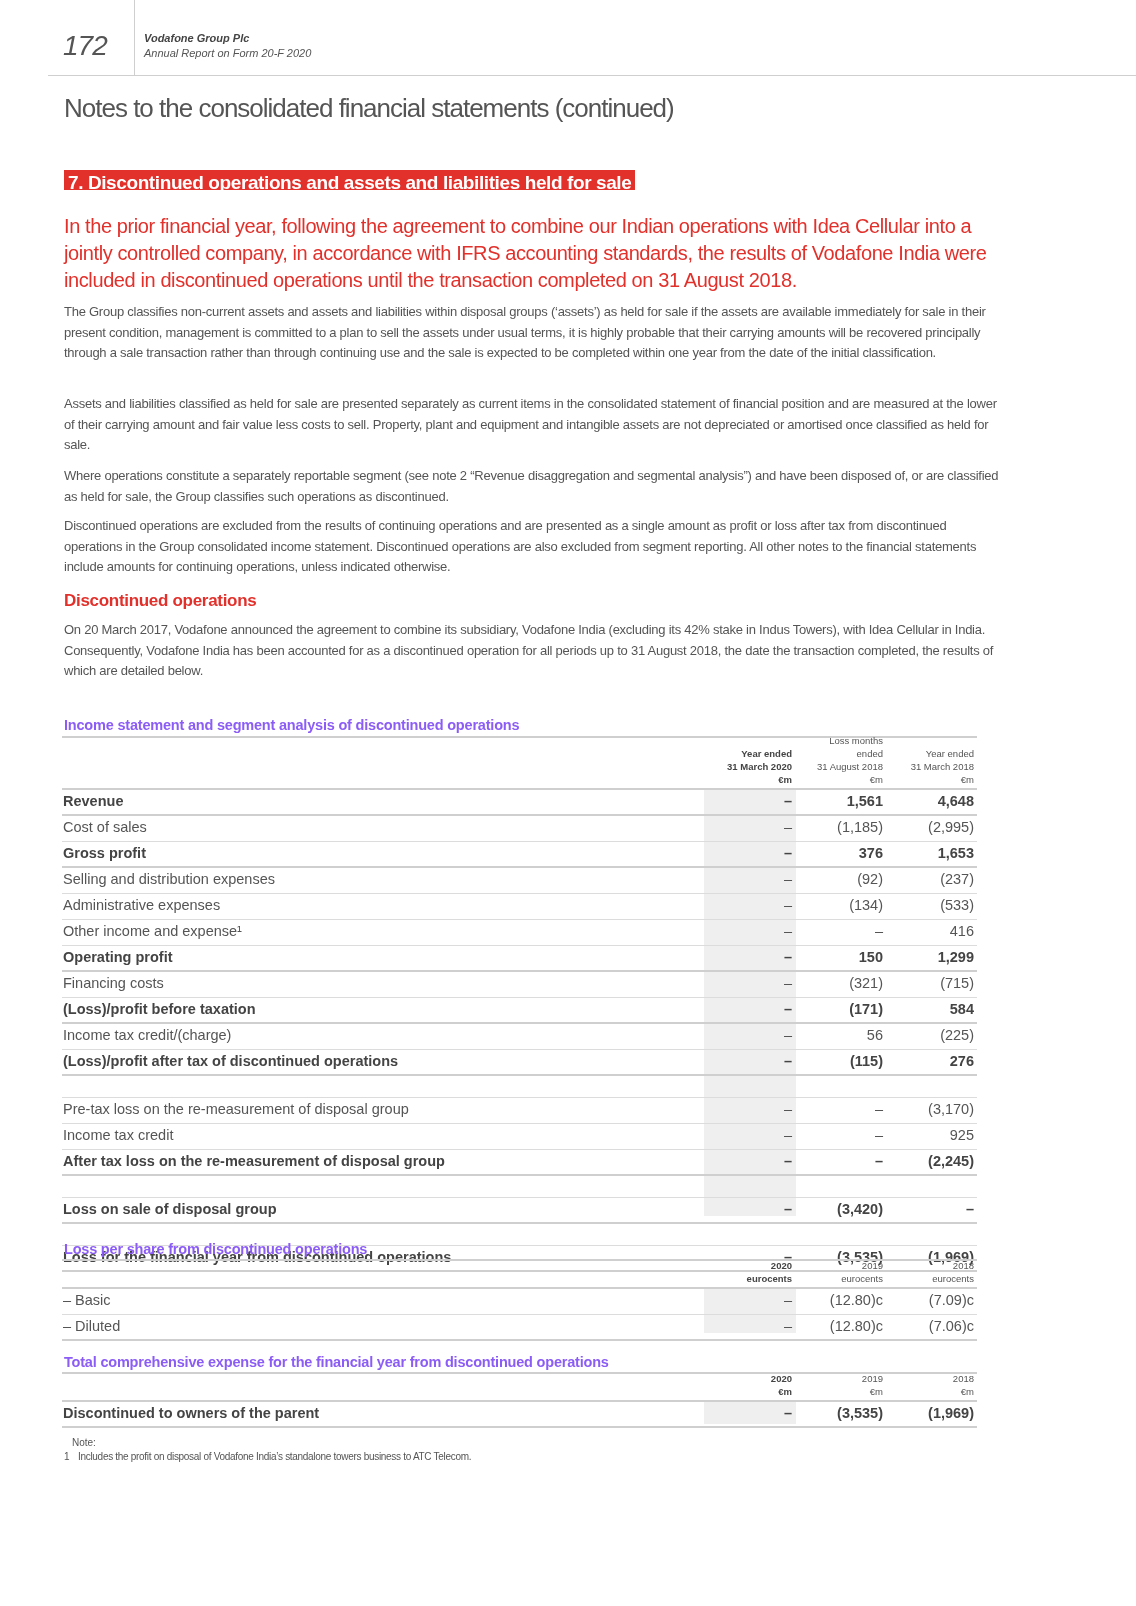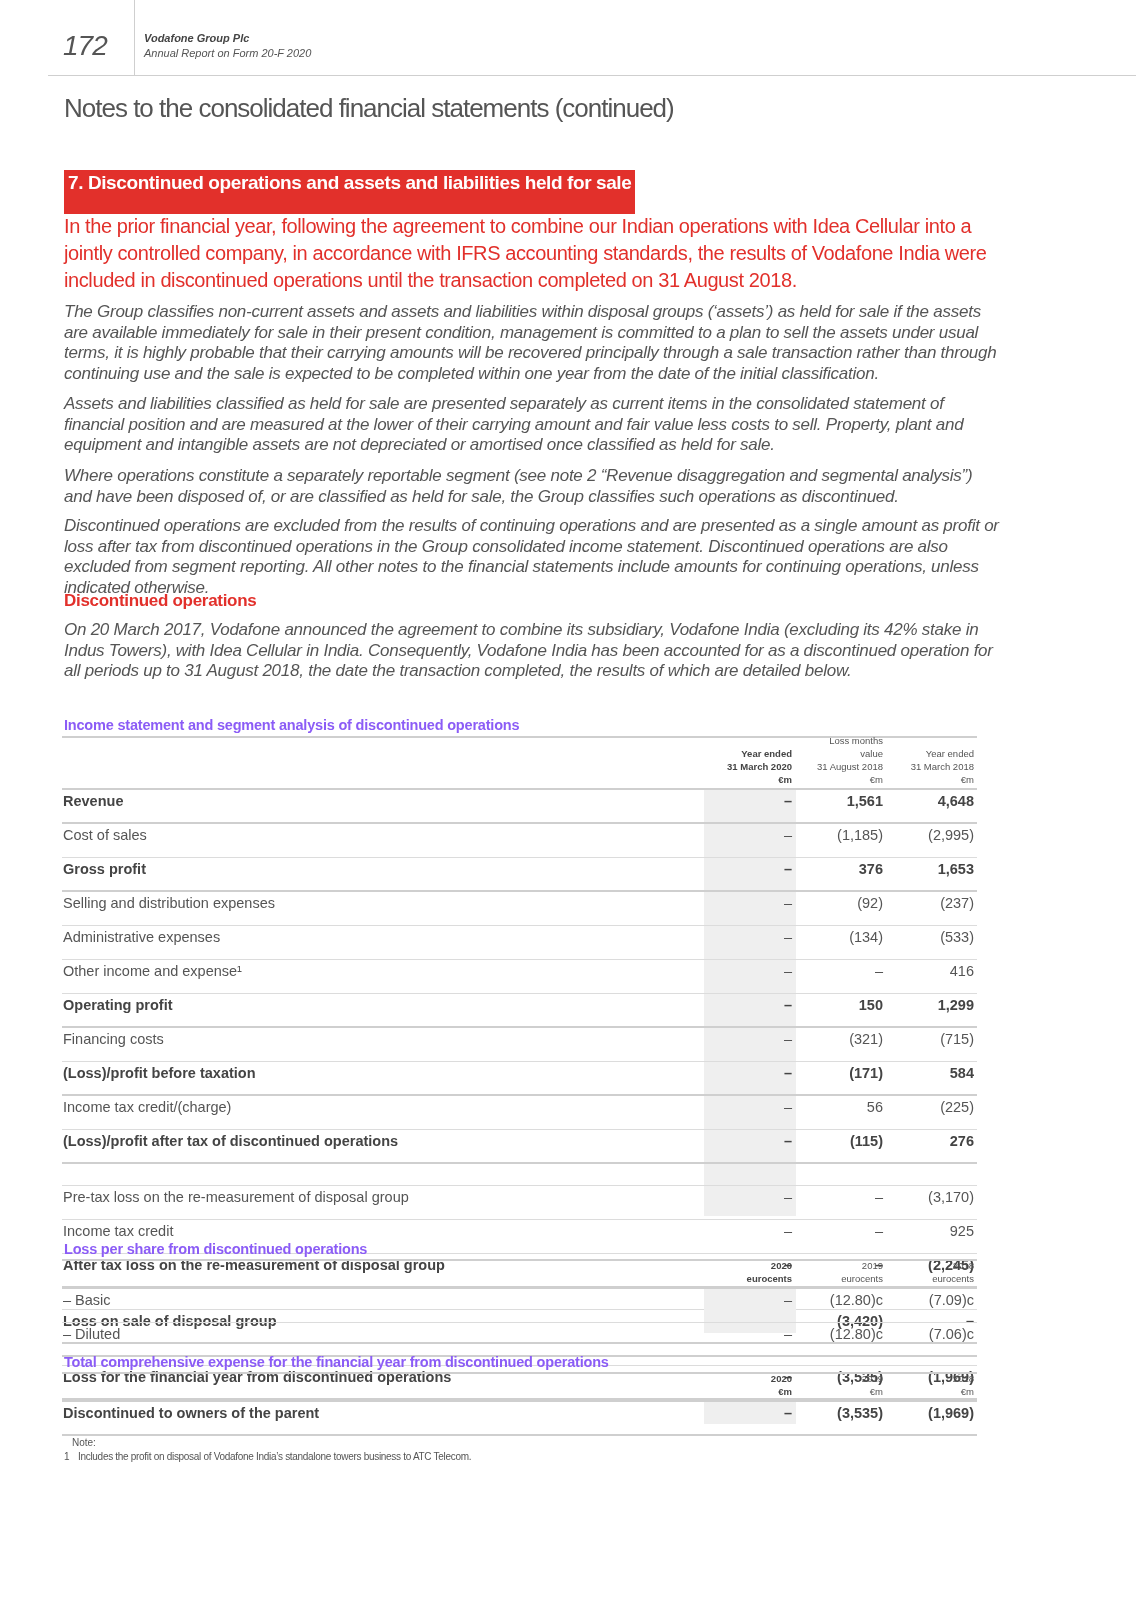--- a/index.html
+++ b/index.html
@@ -7,40 +7,40 @@
   body { font-family: "Liberation Sans", sans-serif; color: #4a4a4a; position: relative; }
 
   .page-header { position: absolute; left: 0; top: 0; width: 1136px; height: 76px; border-bottom: 1px solid #cfcfcf; margin-left: 48px; width: 1088px; font-style: italic; }
   .page-num { position: absolute; left: 15px; top: 30px; font-size: 28px; color: #555; font-weight: 300; letter-spacing: -1px; }
   .hdr-divider { position: absolute; left: 86px; top: 0; width: 1px; height: 76px; background: #cfcfcf; }
   .company { position: absolute; left: 96px; top: 32px; font-size: 11px; font-weight: bold; color: #444; }
   .report { position: absolute; left: 96px; top: 47px; font-size: 11px; color: #555; }
 
   .page-title { position: absolute; left: 64px; top: 93px; font-size: 26px; color: #555; font-weight: normal; letter-spacing: -1px; }
 
-  .section-badge { position: absolute; left: 64px; top: 170px; background: #e2302b; color: #fff; font-size: 19px; font-weight: bold; padding: 2px 4px 3px 4px; height: 44px; letter-spacing: -0.4px; }
+  .section-badge { position: absolute; left: 64px; top: 170px; background: #e2302b; color: #fff; font-size: 19px; font-weight: bold; padding: 2px 4px 3px 4px; height: 20px; letter-spacing: -0.4px; }
 
   .lead { position: absolute; left: 64px; top: 213px; width: 935px; font-size: 20px; line-height: 27px; color: #e2302b; letter-spacing: -0.4px; }
 
-  .body-text { position: absolute; left: 64px; width: 935px; font-size: 17px; line-height: 20.5px; color: #555; letter-spacing: -0.25px; font-style: italic; }
+  .body-text { position: absolute; left: 64px; width: 935px; font-size: 13px; line-height: 20.5px; color: #555; letter-spacing: -0.25px; }
 
   .sub-heading { position: absolute; left: 64px; top: 591px; font-size: 17px; font-weight: bold; color: #e2302b; letter-spacing: -0.3px; }
 
   .tbl-title { position: absolute; left: 64px; font-size: 14.5px; font-weight: bold; color: #8b5cf6; letter-spacing: -0.2px; }
 
   .tbl { position: absolute; left: 62px; width: 915px; }
   .tbl-topline { height: 2px; background: #cfcfcf; }
   .shade { position: absolute; left: 642px; width: 92px; background: #efefef; }
 
   .hdr-row { position: relative; height: 52px; border-bottom: 2px solid #cfcfcf; }
   .hdr-cell { position: absolute; text-align: right; font-size: 9.5px; line-height: 13px; color: #555; bottom: 2px; }
   .hdr-cell.bold { font-weight: bold; color: #444; }
   .hdr-cell span { display: block; }
 
-  .row { position: relative; height: 34px; border-bottom: 1px solid #dcdcdc; font-size: 14.5px; color: #555; }
+  .row { position: relative; height: 26px; border-bottom: 1px solid #dcdcdc; font-size: 14.5px; color: #555; }
   .row.bold { font-weight: bold; color: #444; border-bottom: 2px solid #cfcfcf; }
   .row.spacer { height: 22px; border-bottom: 1px solid #dcdcdc; }
   .row .lbl { position: absolute; left: 1px; top: 3px; white-space: nowrap; }
   .row .v { position: absolute; top: 3px; text-align: right; white-space: nowrap; }
   .c1 { right: 185px; width: 90px; }
   .c2 { right: 94px; width: 90px; }
   .c3 { right: 3px; width: 90px; }
 
   .note-lbl { position: absolute; left: 72px; top: 1437px; font-size: 10px; color: #555; }
   .note-1 { position: absolute; left: 64px; top: 1451px; font-size: 10px; color: #555; letter-spacing: -0.3px; }
@@ -75,21 +75,21 @@
   <div class="tbl-topline"></div>
   <div class="shade" style="top:54px;height:426px"></div>
   <div class="hdr-row">
     <div class="hdr-cell bold c1">
       <span>Year ended</span>
       <span>31 March 2020</span>
       <span>€m</span>
     </div>
     <div class="hdr-cell c2">
       <span>Loss months</span>
-      <span>value</span>
+      <span>ended</span>
       <span>31 August 2018</span>
       <span>€m</span>
     </div>
     <div class="hdr-cell c3">
       <span>Year ended</span>
       <span>31 March 2018</span>
       <span>€m</span>
     </div>
   </div>
 

